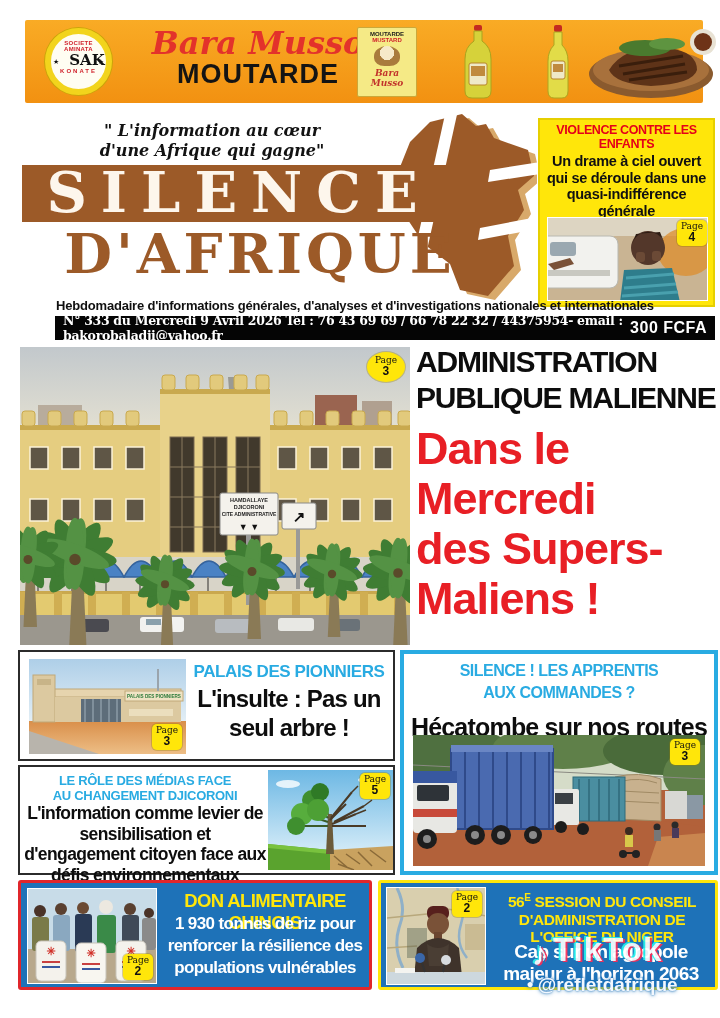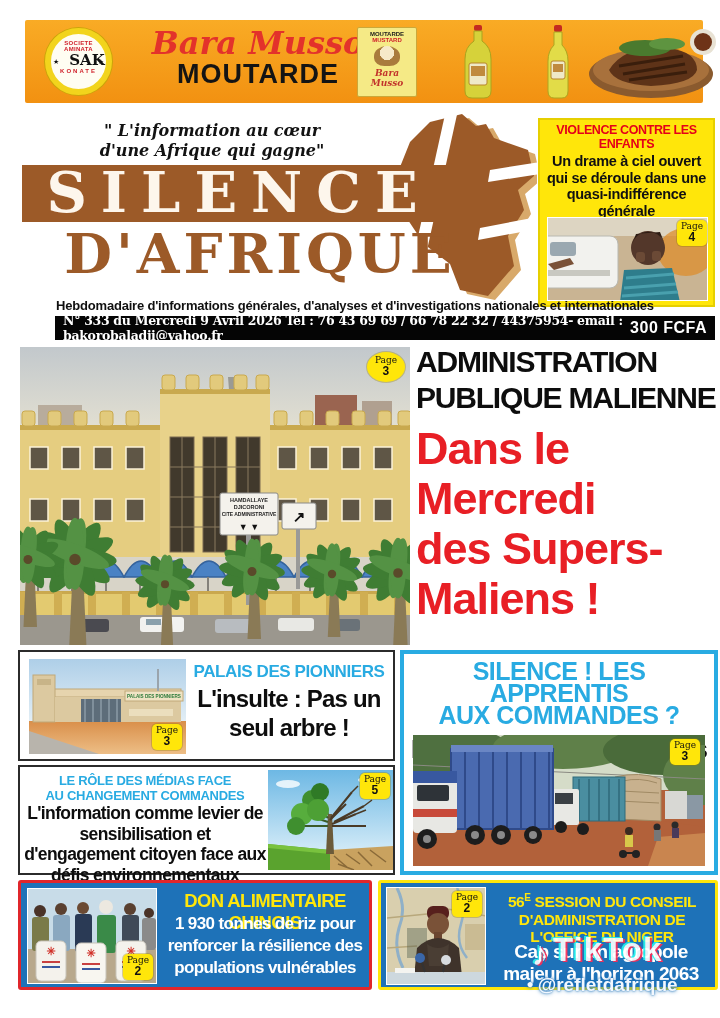--- a/index.html
+++ b/index.html
@@ -79,21 +79,21 @@
   .boxed { position:absolute; background:#fff; border:2px solid #2b2b2b; }
   .palais { left:18px; top:650px; width:377px; height:111px; }
   .palais-photo { position:absolute; left:9px; top:7px; width:157px; height:95px; overflow:hidden; background:#cfe2ee;}
   .palais-kicker { position:absolute; left:168px; top:10px; width:202px; text-align:center;
                    color:#29abe2; font-weight:bold; font-size:17px; letter-spacing:-0.4px;}
   .palais-head { position:absolute; left:168px; top:32px; width:202px; text-align:center;
                  color:#0d0d0d; font-weight:bold; font-size:24px; line-height:29px; letter-spacing:-0.8px;}
 
   .silence { position:absolute; left:400px; top:650px; width:318px; height:225px;
              background:#fff; border:4px solid #29abe2; }
-  .s-kicker { color:#29abe2; font-weight:bold; font-size:25px; line-height:22px; text-align:center;
+  .s-kicker { color:#29abe2; font-weight:bold; font-size:16px; line-height:22px; text-align:center;
               margin-top:6px; letter-spacing:-0.5px;}
   .s-head { color:#0d0d0d; font-weight:bold; font-size:25px; text-align:center; letter-spacing:-0.8px; margin-top:9px;}
   .s-photo { position:absolute; left:9px; top:81px; width:292px; height:131px; overflow:hidden; background:#b2613a;}
 
   .medias { left:18px; top:765px; width:377px; height:110px; }
   .md-kicker { position:absolute; left:6px; top:6px; width:238px; text-align:center;
                color:#29abe2; font-weight:bold; font-size:13px; line-height:15px; letter-spacing:-0.3px;}
   .md-head { position:absolute; left:4px; top:36px; width:242px; text-align:center;
              color:#0d0d0d; font-weight:bold; font-size:17.5px; line-height:20.5px; letter-spacing:-0.6px;}
   .md-photo { position:absolute; left:248px; top:3px; width:125px; height:100px; overflow:hidden; background:#bfe0f2;}
@@ -468,21 +468,21 @@
       <div class="pbadge" style="right:5px; top:4px;">
         <span class="pl">Page</span>
         <span class="pn">3</span>
       </div>
     </div>
   </div>
 
   <div class="boxed medias">
     <div class="md-kicker">
       <div>LE RÔLE DES MÉDIAS FACE</div>
-      <div>AU CHANGEMENT COMMANDES</div>
+      <div>AU CHANGEMENT DJICORONI</div>
     </div>
     <div class="md-head">L'information comme levier de sensibilisation et d'engagement citoyen face aux défis environnementaux</div>
     <div class="md-photo">
       <svg width="125" height="100" viewBox="0 0 125 100">
         <defs>
             <linearGradient id="sky3" x1="0" y1="0" x2="0" y2="1">
           <stop offset="0" stop-color="#6db8e4"></stop>
               <stop offset="1" stop-color="#eaf6fc"></stop>
             </linearGradient>
           </defs>

